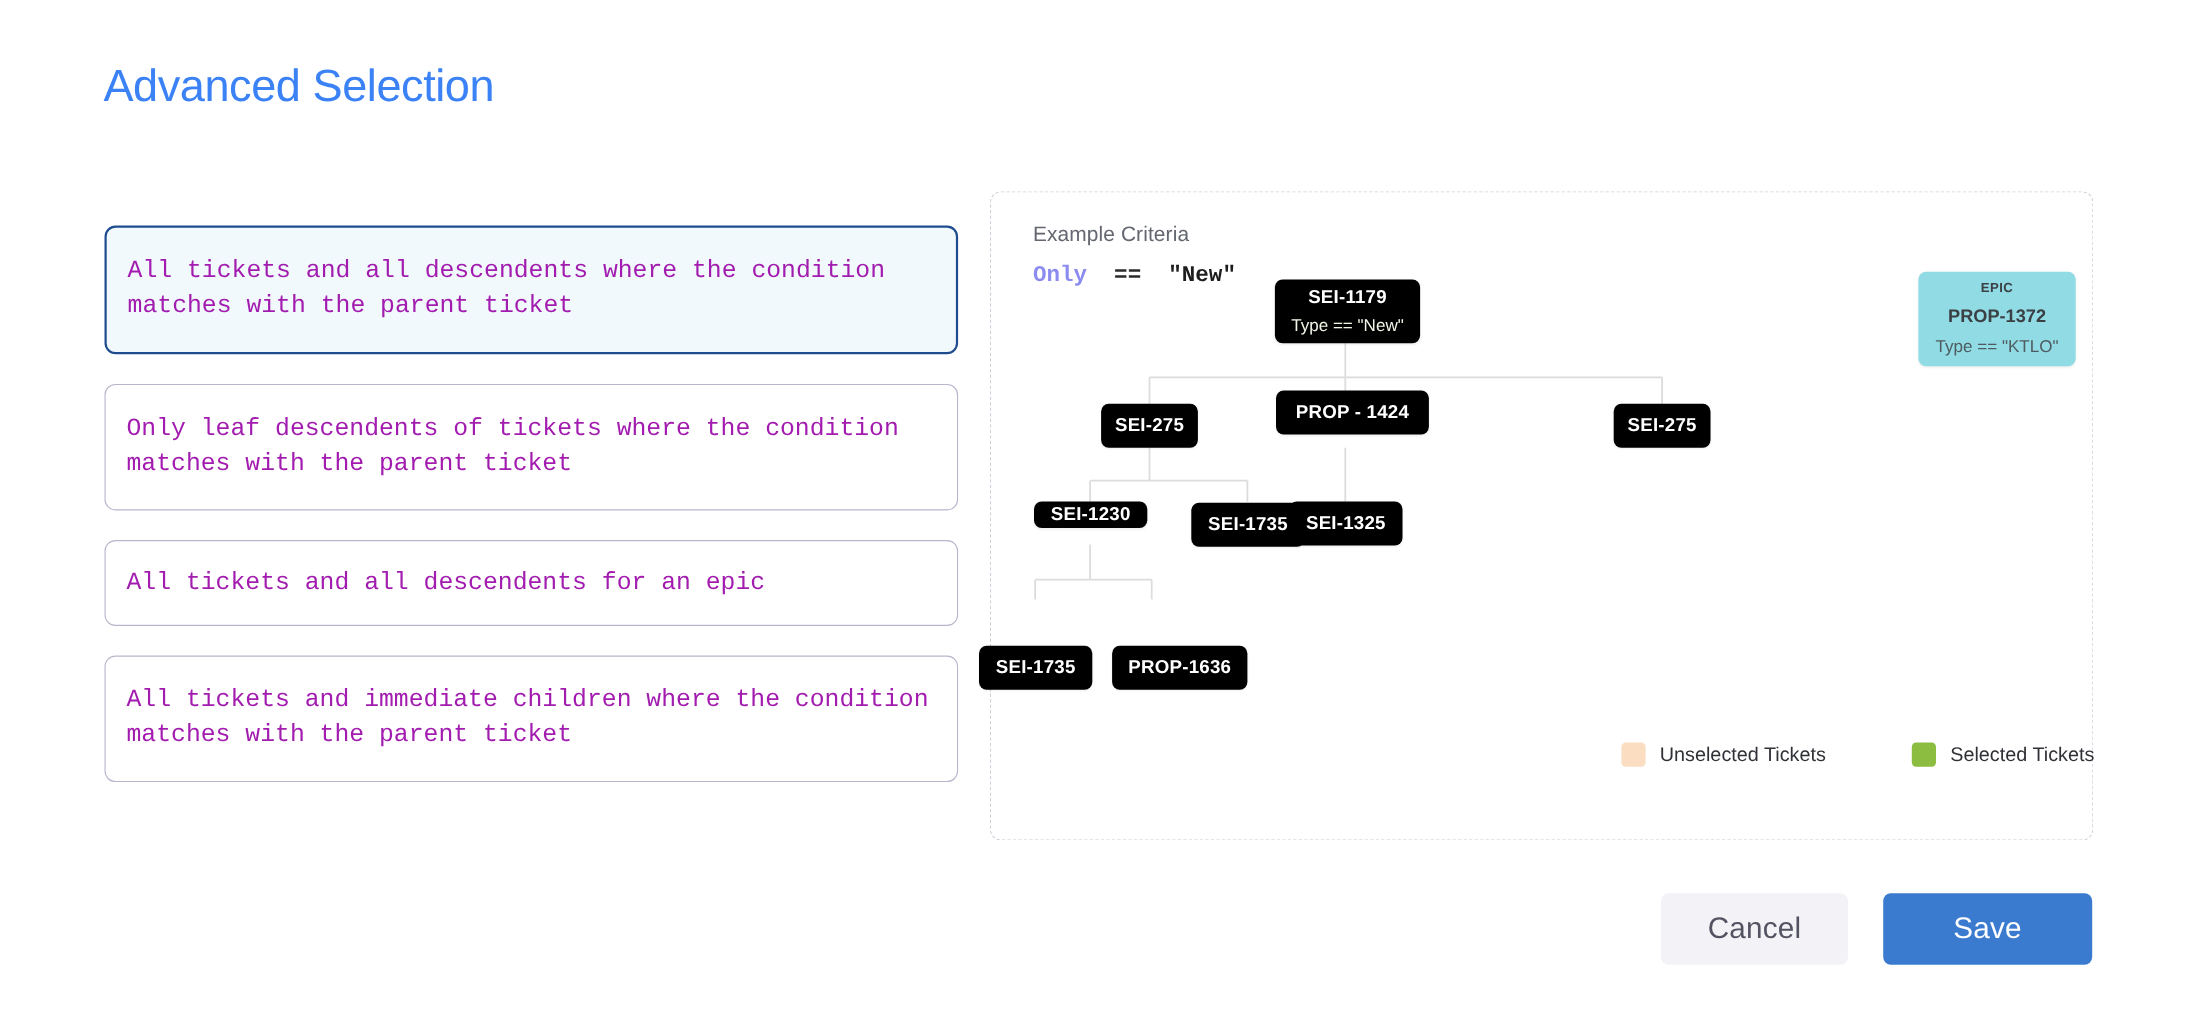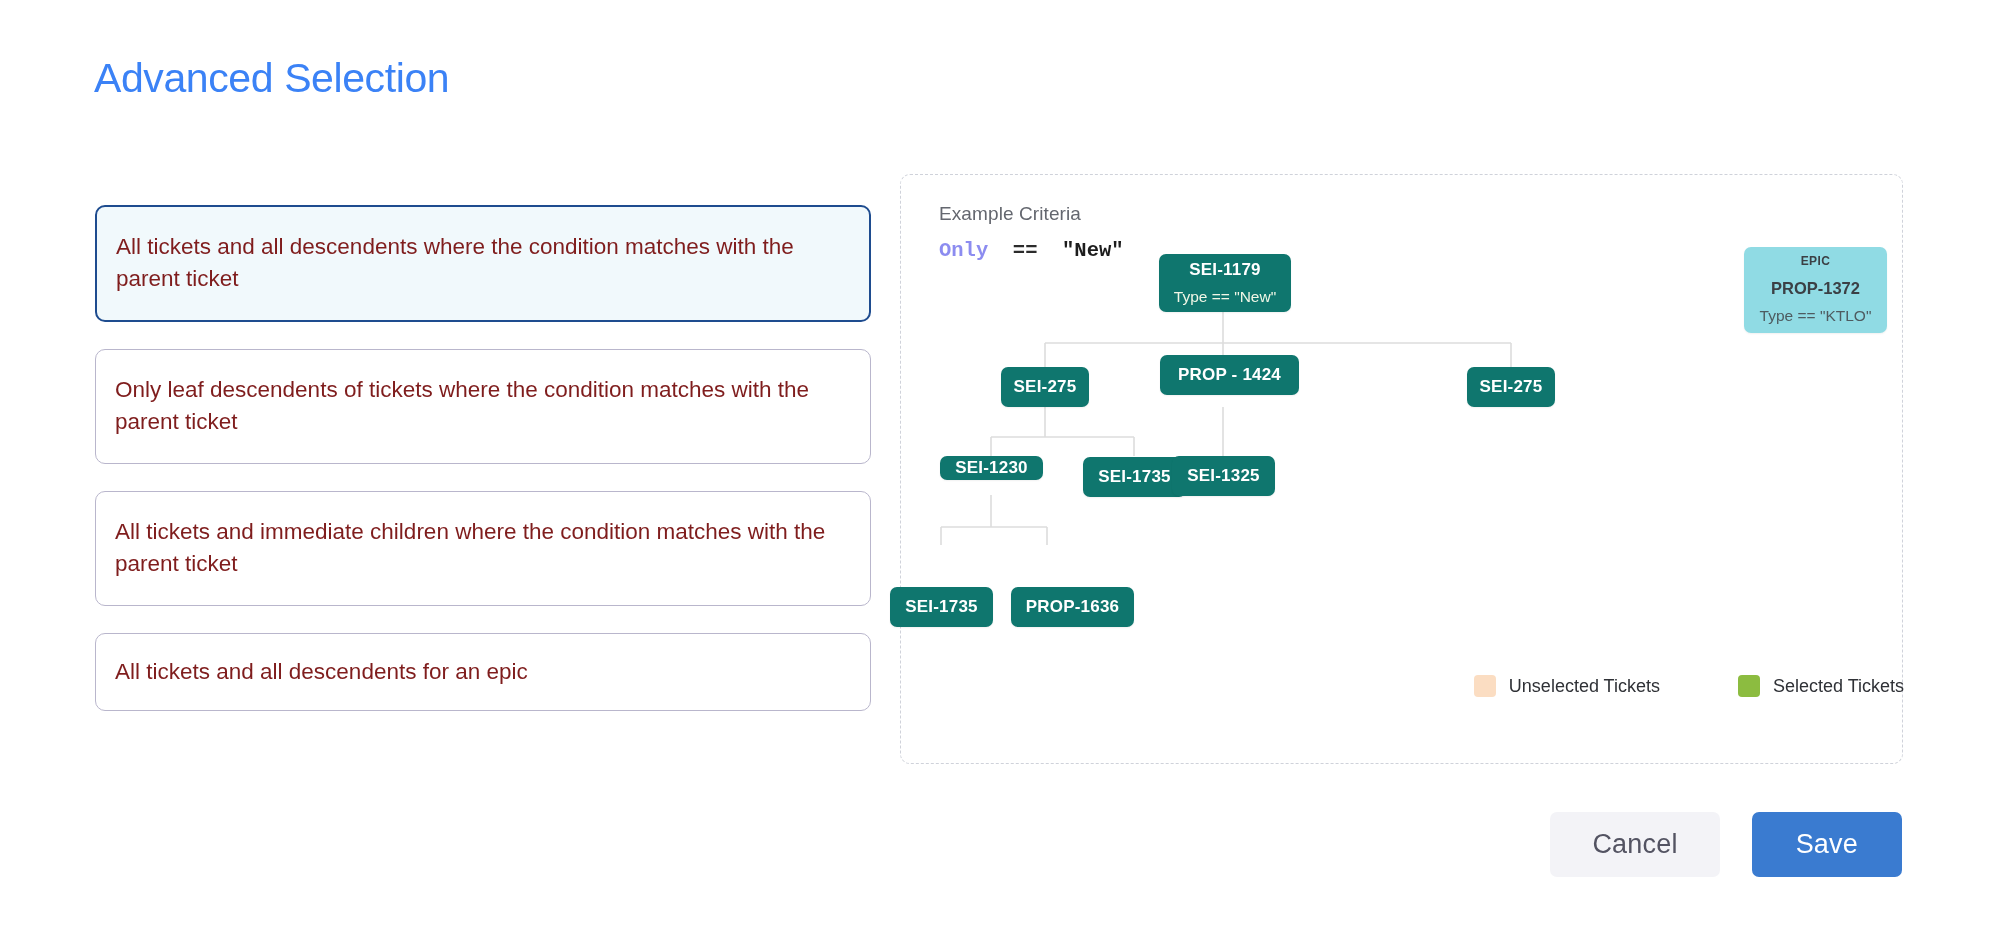--- a/index.html
+++ b/index.html
@@ -46,23 +46,24 @@
     padding: 22px 20px 22px 19px;
     margin-bottom: 27px;
     cursor: pointer;
   }
   .option-card.selected {
     border: 2.5px solid #1e4c8f;
     background: #f1f9fc;
   }
   .option-label {
     font-size: 22.5px;
-    color: #7f1d1d;
+    color: #a21caf;
     line-height: 1.42;
     font-weight: 400;
+    font-family: Liberation Mono, monospace;
   }
   .option-card.tall { padding: 24px 20px 25px 19px; }
 
   
   .diagram-panel {
     position: absolute;
     left: 900px;
     top: 174px;
     width: 1003px;
     height: 590px;
@@ -97,21 +98,21 @@
     position: absolute;
     left: 0; top: 0;
     width: 1003px;
     height: 590px;
   }
   .tree svg { position: absolute; left: 0; top: 0; }
 
   .node {
     position: absolute;
     border-radius: 7px;
-    background: #0f766e;
+    background: #000000;
     color: #ffffff;
     text-align: center;
     display: flex;
     flex-direction: column;
     align-items: center;
     justify-content: center;
     font-weight: bold;
     box-shadow: 0 1px 2px rgba(0,0,0,0.06);
   }
   .node .nid {
@@ -199,46 +200,46 @@
     letter-spacing: 0.2px;
   }
   .btn-cancel {
     background: #f3f3f7;
     color: #535362;
     padding: 17px 42px;
   }
   .btn-save {
     background: #3a7bd0;
     color: #ffffff;
-    padding: 17px 44px;
+    padding: 17px 64px;
   }
 </style>
 </head>
 <body>
 
 <div class="page">
 
   <div class="page-title">Advanced Selection</div>
 
   <div class="options">
 
     <div class="option-card selected tall">
       <div class="option-label">All tickets and all descendents where the condition matches with the parent ticket</div>
     </div>
 
     <div class="option-card tall">
       <div class="option-label">Only leaf descendents of tickets where the condition matches with the parent ticket</div>
     </div>
 
+    <div class="option-card">
+      <div class="option-label">All tickets and all descendents for an epic</div>
+    </div>
+
     <div class="option-card tall">
       <div class="option-label">All tickets and immediate children where the condition matches with the parent ticket</div>
-    </div>
-
-    <div class="option-card">
-      <div class="option-label">All tickets and all descendents for an epic</div>
     </div>
 
   </div>
 
   <div class="diagram-panel">
 
     <div class="criteria-title">Example Criteria</div>
 
     <div class="criteria-expr"><span class="field">Only</span>  <span class="op">==</span>  <span class="val">"New"</span></div>
 

